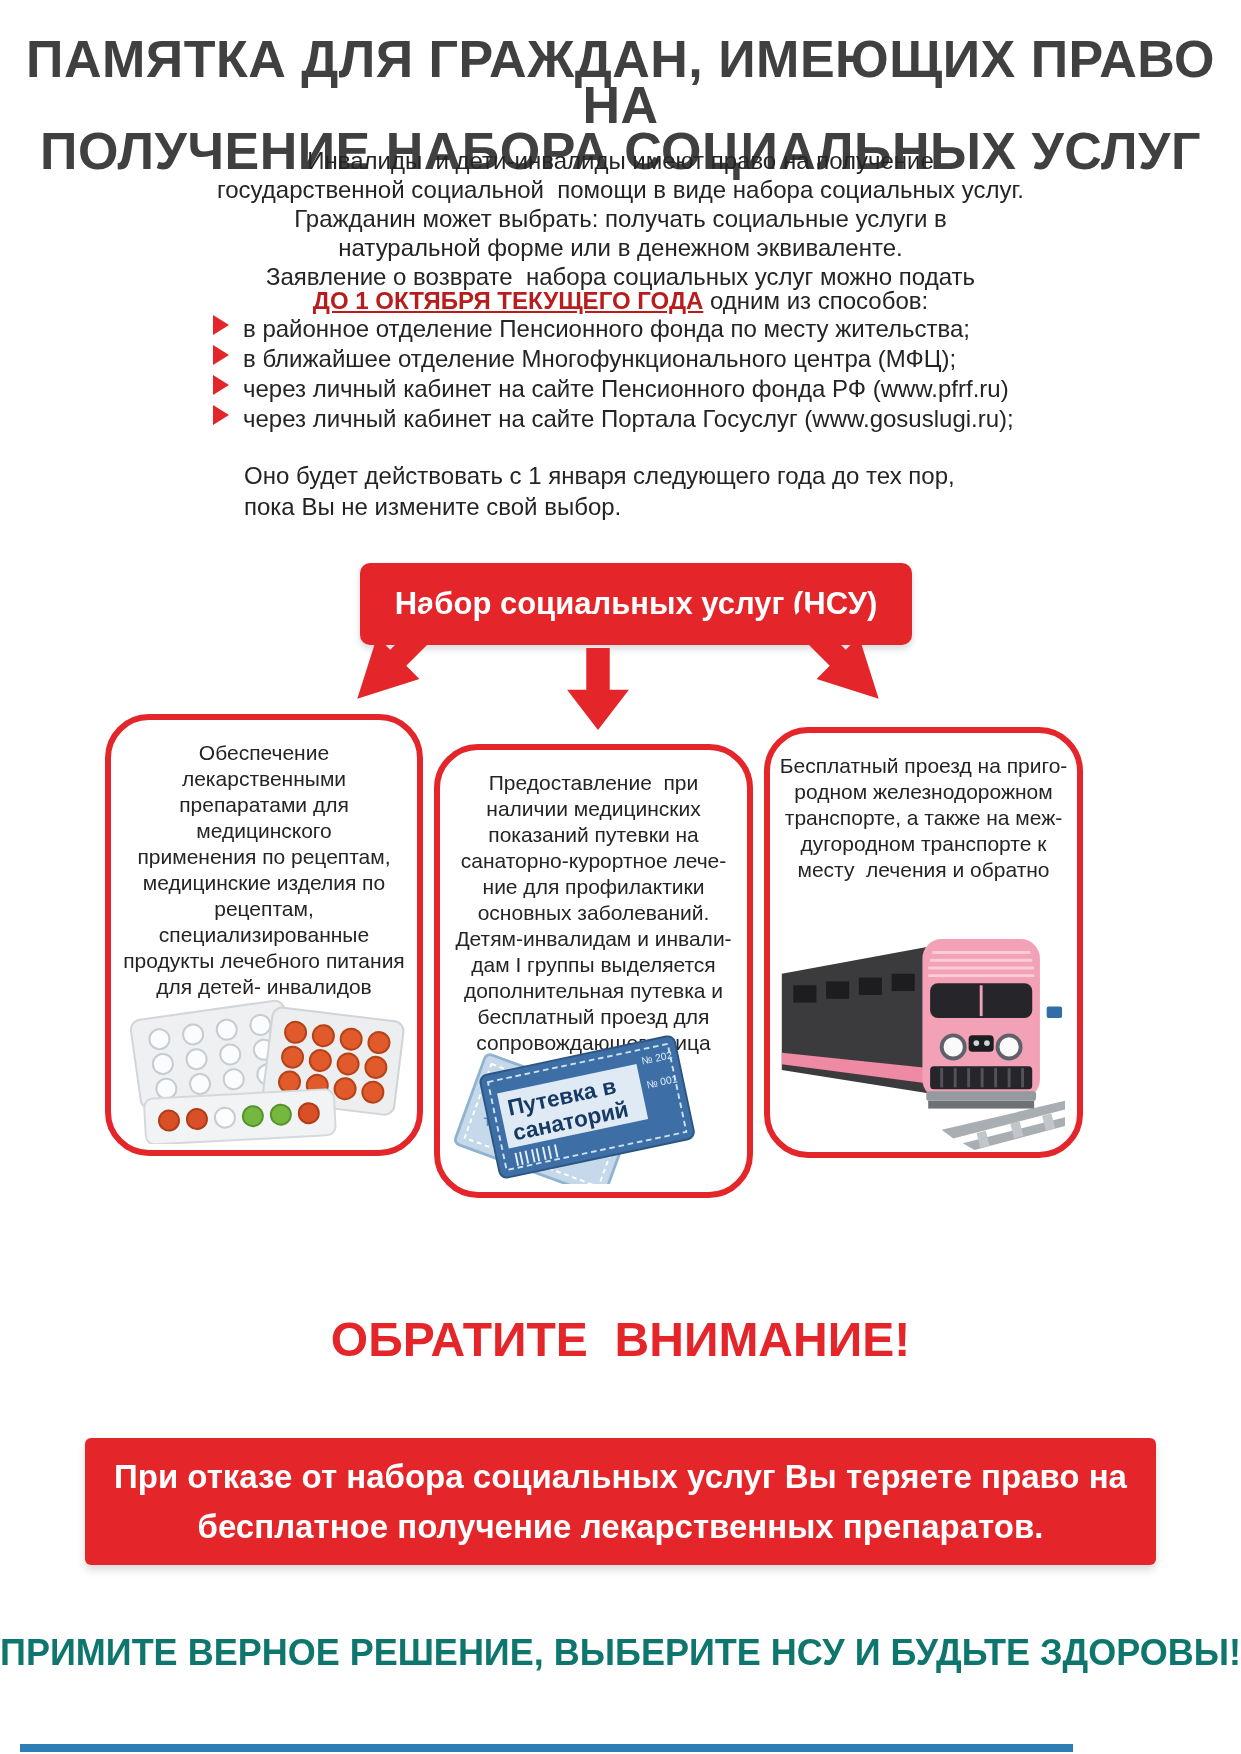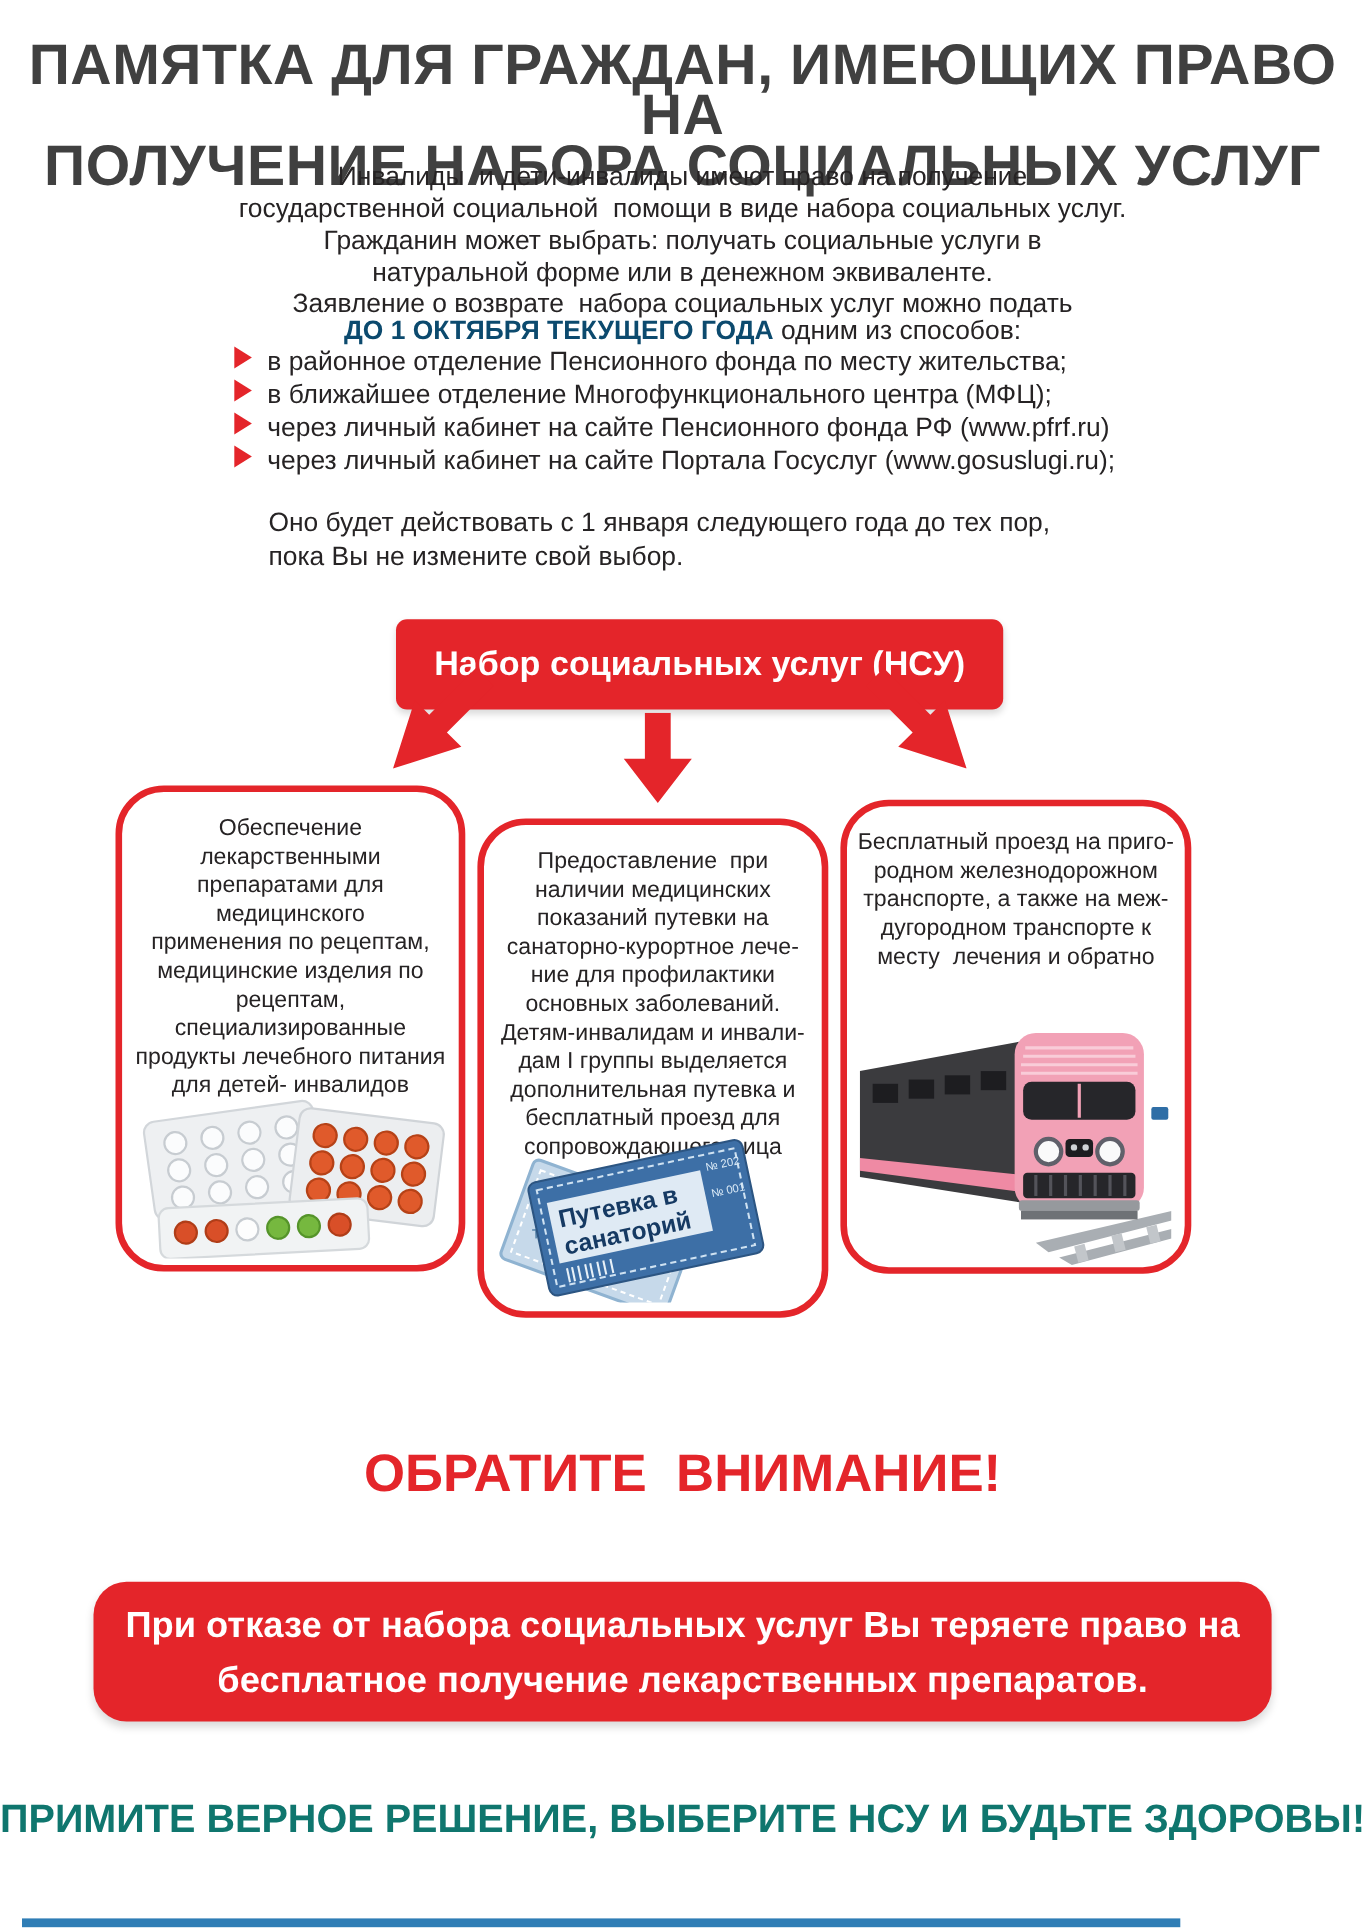--- a/index.html
+++ b/index.html
@@ -16,21 +16,21 @@
     line-height:46px; letter-spacing:0.5px;
   }
   .intro {
     position:absolute; top:146px; left:0; width:100%; margin:0;
     text-align:center; font-size:24px; line-height:29px;
   }
   .deadline-line {
     position:absolute; top:287px; left:0; width:100%; margin:0;
     text-align:center; font-size:24px;
   }
-  .deadline-red { color:#0c4a6e; font-weight:700; }
+  .deadline-red { color:#b91c1c; font-weight:700;text-decoration:underline; }
 
   .methods { position:absolute; top:315px; left:213px; margin:0; padding:0; list-style:none; }
   .method { display:flex; align-items:flex-start; margin-bottom:6px; height:24px; font-size:24px; }
   .tri {
     width:0; height:0; margin-right:14px; flex:0 0 auto;
     border-left:16px solid #e4252a;
     border-top:10px solid transparent; border-bottom:10px solid transparent;
   }
 
   .validity {
@@ -68,21 +68,21 @@
   .box-left  .illus { height:150px; }
   .box-mid   .illus { height:150px; bottom:8px; }
   .box-right .illus { height:236px; bottom:2px; }
 
   .attention {
     position:absolute; top:1312px; left:0; width:100%; margin:0;
     text-align:center; color:#e4252a; font-size:48px; font-weight:700;
   }
   .warning-box {
     position:absolute; top:1438px; left:85px; width:1071px; height:127px;
-    background:#e4252a; border-radius:30px; color:#ffffff;
+    background:#e4252a; border-radius:6px; color:#ffffff;
     font-size:33px; font-weight:700; text-align:center; line-height:50px;
     display:flex; align-items:center; justify-content:center;
     box-shadow:0 5px 8px rgba(0,0,0,0.15);
   }
   .footer-msg {
     position:absolute; top:1632px; left:0; width:100%; margin:0;
     text-align:center; color:#0f766e; font-size:36px; font-weight:700;
   }
   .bottom-bar {
     position:absolute; top:1744px; left:20px; width:1053px; height:8px;

